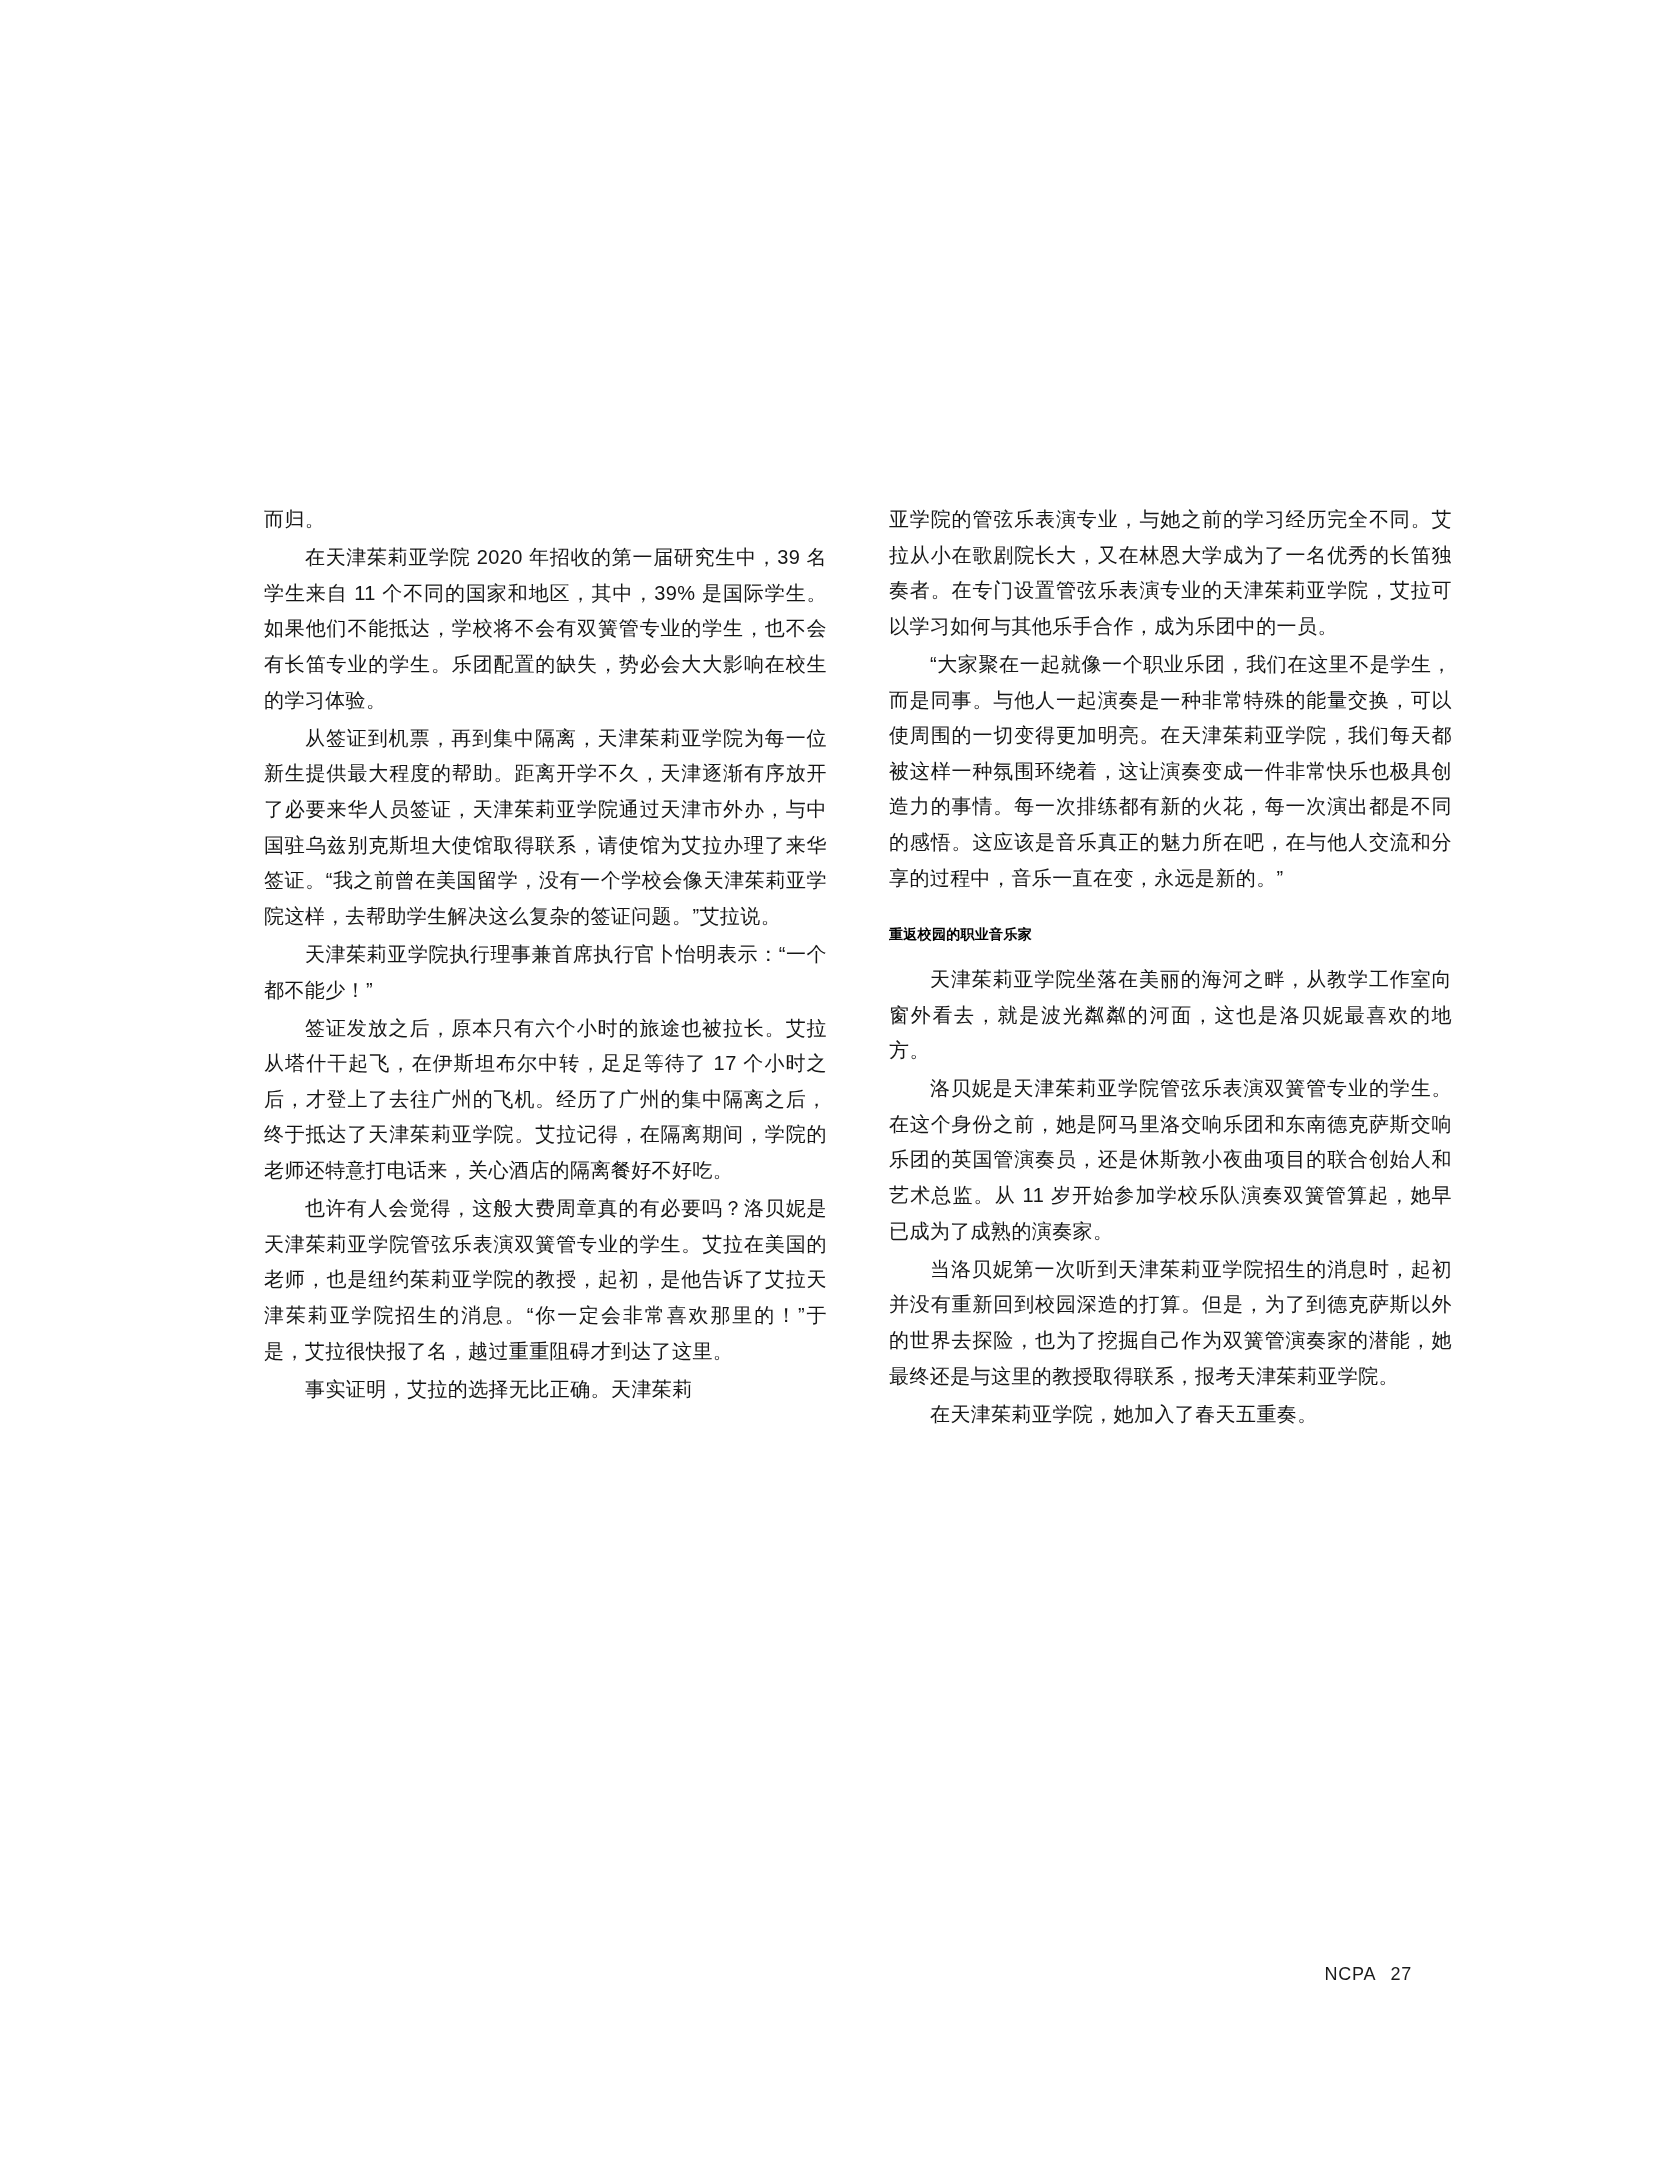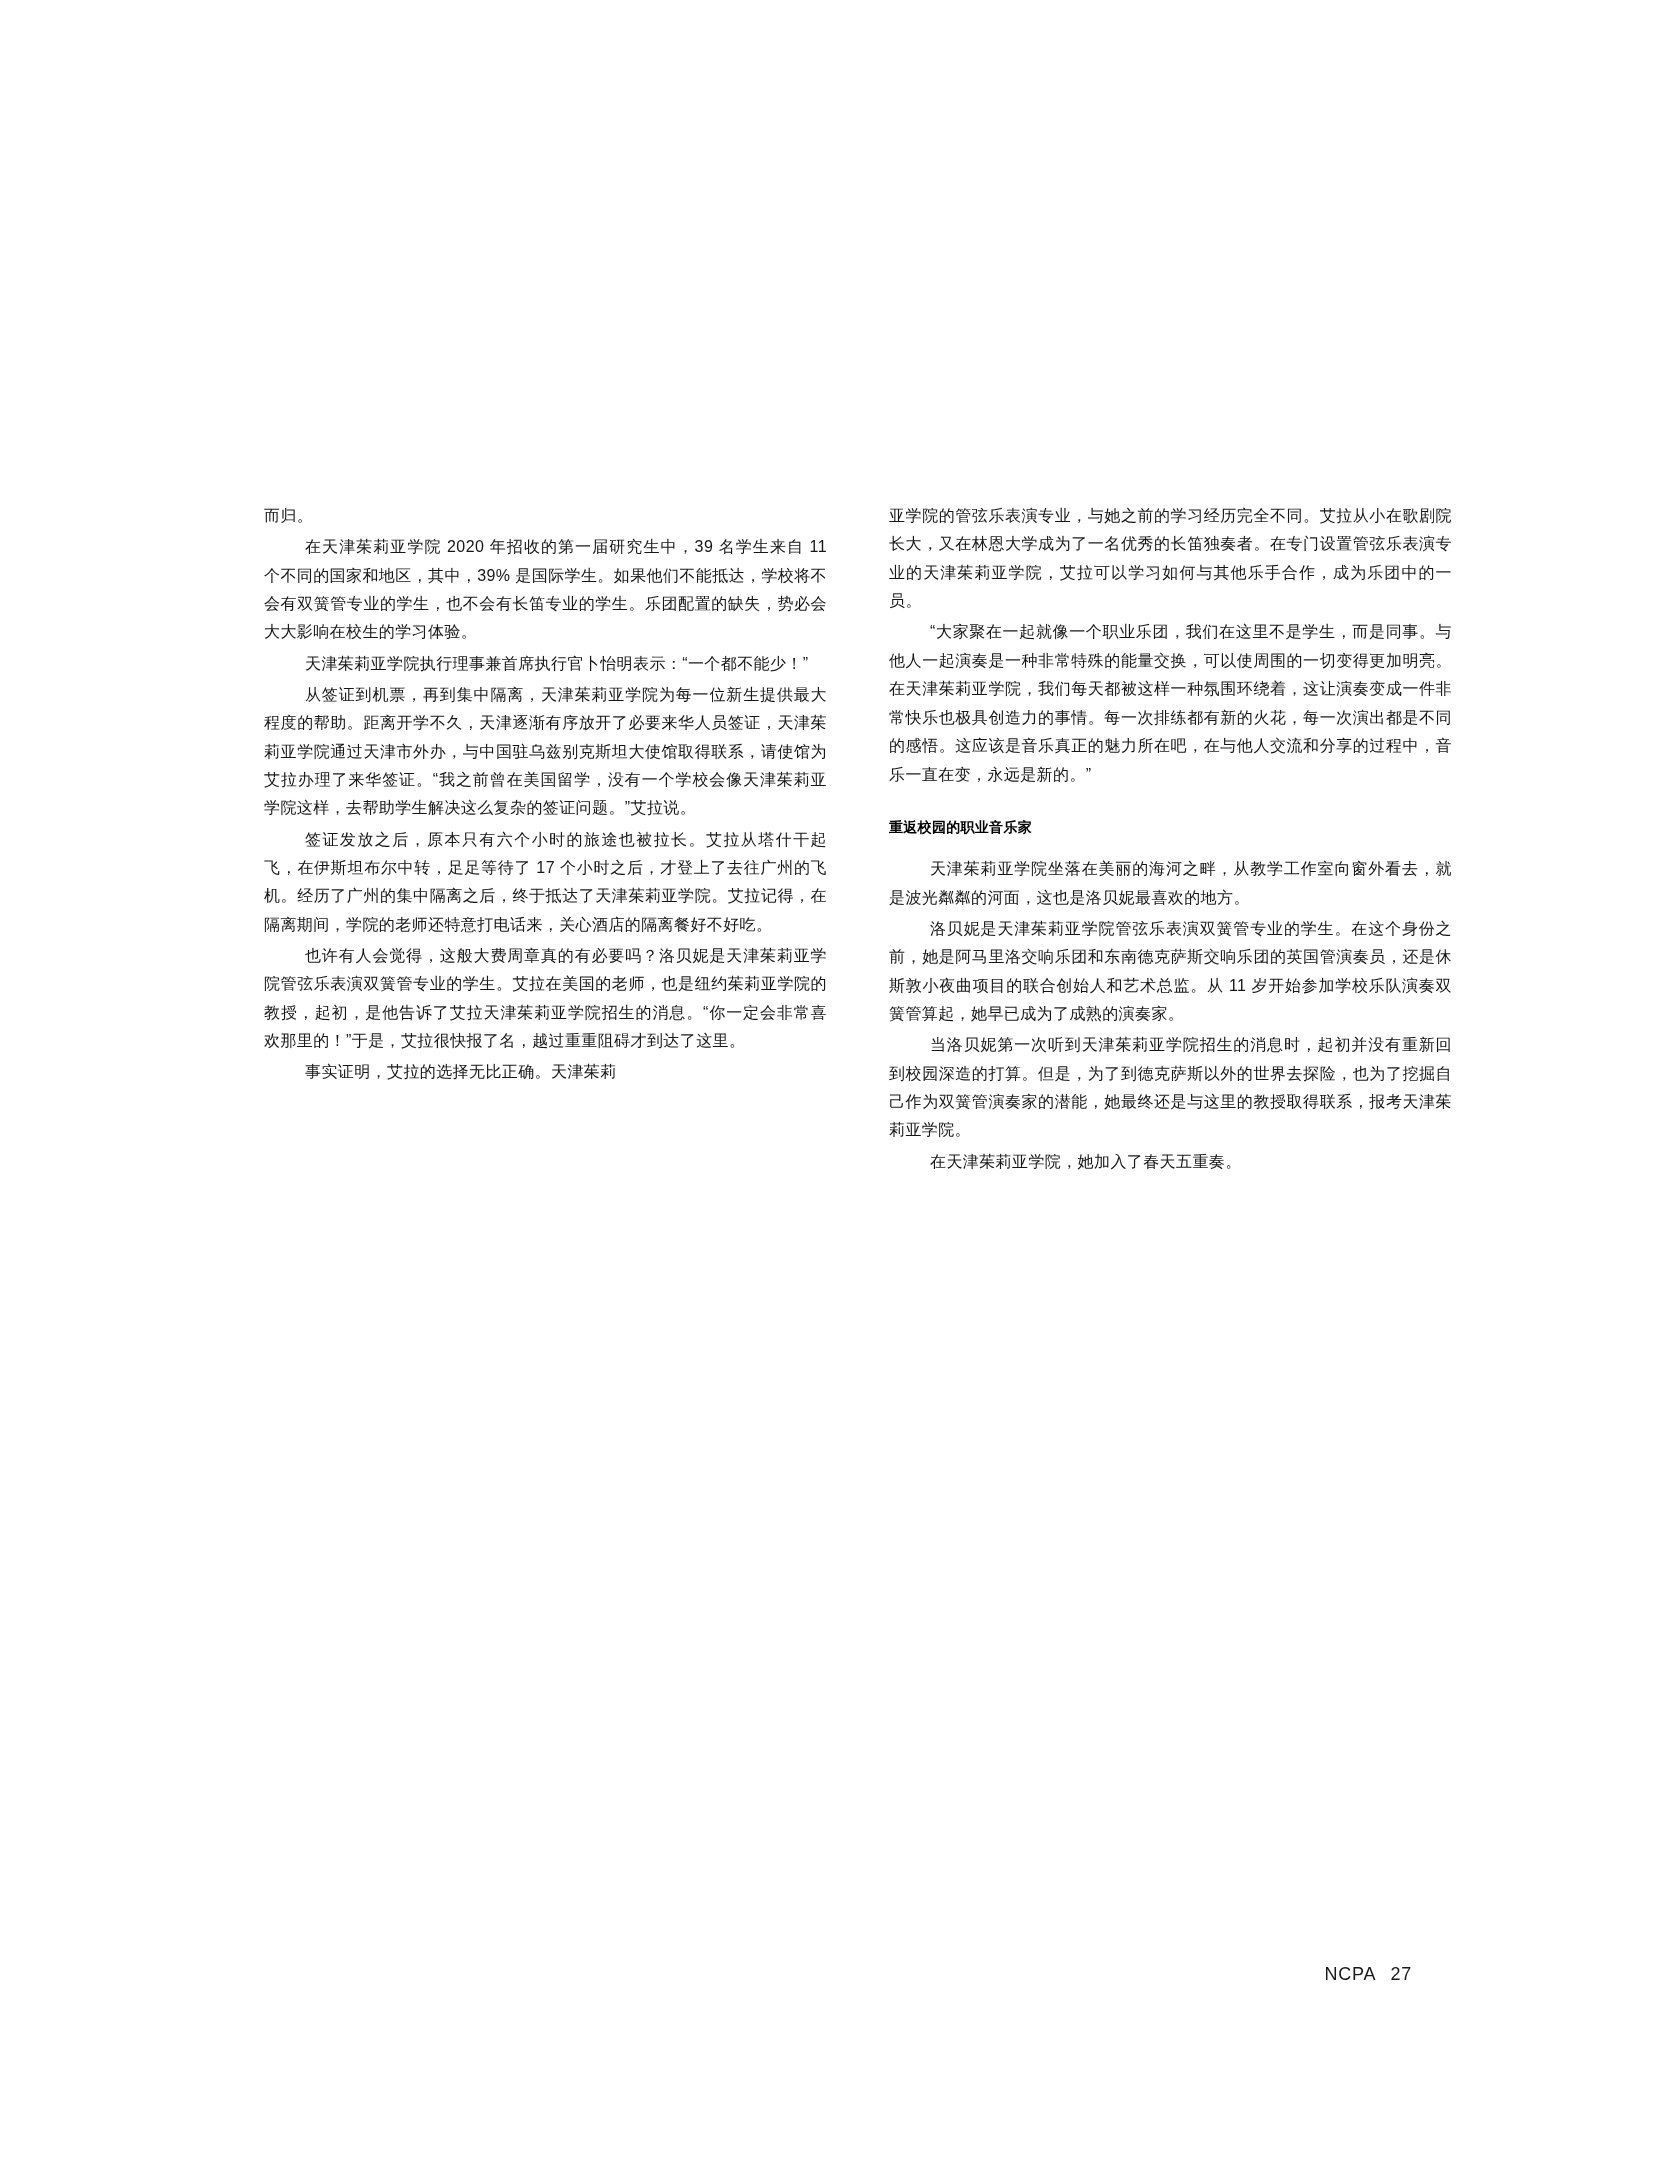--- a/index.html
+++ b/index.html
@@ -28,21 +28,21 @@
   }
   .columns {
     display: flex;
     gap: 62px;
   }
   .col {
     width: 563px;
   }
   p {
     margin: 0 0 2.6px 0;
-    font-size: 16px;
+    font-size: 20px;
     line-height: 1.78;
     letter-spacing: 0.4px;
     text-align: justify;
     text-justify: inter-ideograph;
     color: #161616;
     font-weight: 400;
   }
   p.indent {
     text-indent: 41px;
   }
@@ -69,22 +69,22 @@
 </head>
 <body>
 
 <div class="page">
   <div class="content">
     <div class="columns">
 
       <div class="col">
         <p>而归。</p>
         <p class="indent">在天津茱莉亚学院 2020 年招收的第一届研究生中，39 名学生来自 11 个不同的国家和地区，其中，39% 是国际学生。如果他们不能抵达，学校将不会有双簧管专业的学生，也不会有长笛专业的学生。乐团配置的缺失，势必会大大影响在校生的学习体验。</p>
+        <p class="indent">从签证到机票，再到集中隔离，天津茱莉亚学院为每一位新生提供最大程度的帮助。距离开学不久，天津逐渐有序放开了必要来华人员签证，天津茱莉亚学院通过天津市外办，与中国驻乌兹别克斯坦大使馆取得联系，请使馆为艾拉办理了来华签证。“我之前曾在美国留学，没有一个学校会像天津茱莉亚学院这样，去帮助学生解决这么复杂的签证问题。”艾拉说。</p>
         <p class="indent">天津茱莉亚学院执行理事兼首席执行官卜怡明表示：“一个都不能少！”</p>
-        <p class="indent">从签证到机票，再到集中隔离，天津茱莉亚学院为每一位新生提供最大程度的帮助。距离开学不久，天津逐渐有序放开了必要来华人员签证，天津茱莉亚学院通过天津市外办，与中国驻乌兹别克斯坦大使馆取得联系，请使馆为艾拉办理了来华签证。“我之前曾在美国留学，没有一个学校会像天津茱莉亚学院这样，去帮助学生解决这么复杂的签证问题。”艾拉说。</p>
         <p class="indent">签证发放之后，原本只有六个小时的旅途也被拉长。艾拉从塔什干起飞，在伊斯坦布尔中转，足足等待了 17 个小时之后，才登上了去往广州的飞机。经历了广州的集中隔离之后，终于抵达了天津茱莉亚学院。艾拉记得，在隔离期间，学院的老师还特意打电话来，关心酒店的隔离餐好不好吃。</p>
         <p class="indent">也许有人会觉得，这般大费周章真的有必要吗？洛贝妮是天津茱莉亚学院管弦乐表演双簧管专业的学生。艾拉在美国的老师，也是纽约茱莉亚学院的教授，起初，是他告诉了艾拉天津茱莉亚学院招生的消息。“你一定会非常喜欢那里的！”于是，艾拉很快报了名，越过重重阻碍才到达了这里。</p>
         <p class="indent">事实证明，艾拉的选择无比正确。天津茱莉</p>
       </div>
 
       <div class="col">
         <p>亚学院的管弦乐表演专业，与她之前的学习经历完全不同。艾拉从小在歌剧院长大，又在林恩大学成为了一名优秀的长笛独奏者。在专门设置管弦乐表演专业的天津茱莉亚学院，艾拉可以学习如何与其他乐手合作，成为乐团中的一员。</p>
         <p class="indent">“大家聚在一起就像一个职业乐团，我们在这里不是学生，而是同事。与他人一起演奏是一种非常特殊的能量交换，可以使周围的一切变得更加明亮。在天津茱莉亚学院，我们每天都被这样一种氛围环绕着，这让演奏变成一件非常快乐也极具创造力的事情。每一次排练都有新的火花，每一次演出都是不同的感悟。这应该是音乐真正的魅力所在吧，在与他人交流和分享的过程中，音乐一直在变，永远是新的。”</p>
         <h2 class="section-heading">重返校园的职业音乐家</h2>
         <p class="indent">天津茱莉亚学院坐落在美丽的海河之畔，从教学工作室向窗外看去，就是波光粼粼的河面，这也是洛贝妮最喜欢的地方。</p>

